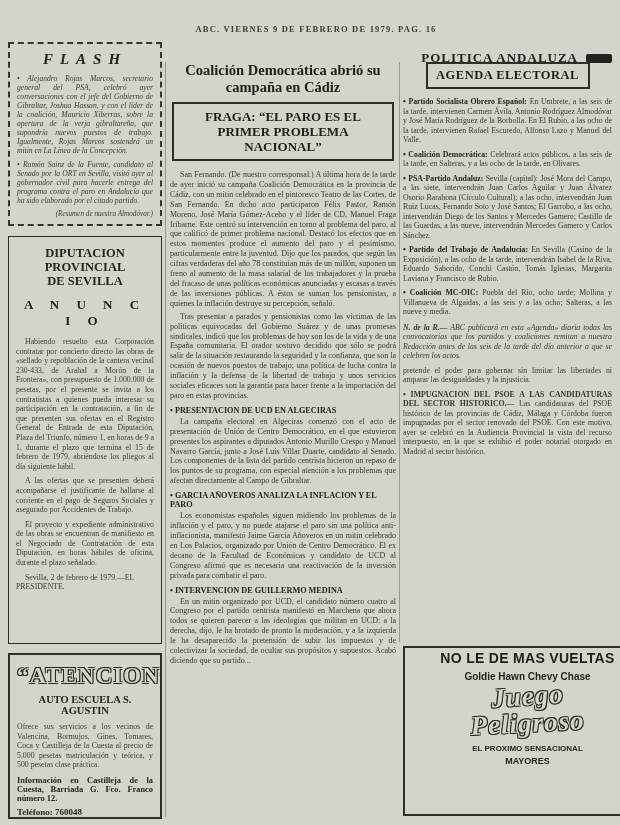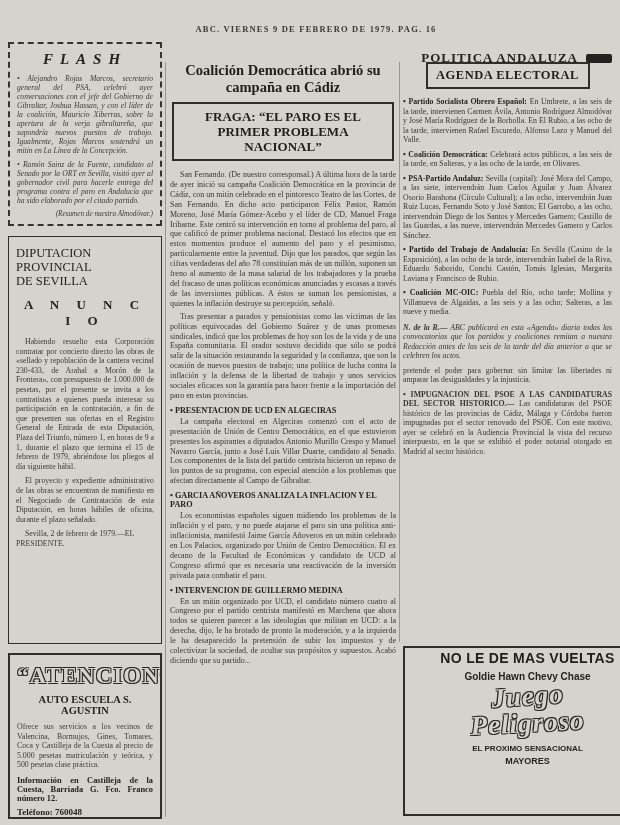--- a/index.html
+++ b/index.html
@@ -20,21 +20,21 @@
   
   .col-left{position:absolute;left:8px;top:42px;width:154px;box-sizing:border-box;}
   .flash-box{border:2px dashed #35342f;padding:7px 7px 5px;height:168px;overflow:hidden;box-sizing:content-box;}
   .flash-title{text-align:center;font-size:15px;font-weight:bold;font-style:italic;
                letter-spacing:7px;margin:0 0 6px;color:#24231f;}
   .flash-item{font-size:7.6px;line-height:9px;font-style:italic;text-align:justify;
               margin:0 0 5px;color:#3c3b36;}
   .flash-footer{font-size:7.2px;font-style:italic;text-align:right;color:#3c3b36;margin:0;}
 
   .dip-box{border:1.5px solid #2f2e2a;margin-top:10px;padding:9px 7px;height:388px;overflow:hidden;}
-  .dip-title{font-weight:normal;font-size:12.5px;line-height:14px;margin:0;color:#24231f;}
+  .dip-title{text-align:center;font-weight:bold;font-size:12.5px;line-height:14px;margin:0;color:#24231f;}
   .dip-sub{text-align:center;font-weight:bold;font-size:13px;letter-spacing:7px;margin:9px 0 8px;color:#24231f;}
   .dip-p{font-size:7.8px;line-height:9.6px;text-align:justify;text-indent:9px;margin:0 0 5px;color:#3a3934;}
   .dip-sign{font-size:7.8px;line-height:9.6px;text-indent:9px;margin:4px 0 0;color:#3a3934;}
 
   .aten-box{border:2px solid #2f2e2a;margin-top:9px;padding:8px 7px;height:146px;overflow:hidden;text-align:center;}
   .aten-title{font-size:23px;font-weight:bold;letter-spacing:1px;margin:0;
               color:#d6d3cc;
               text-shadow:-1px -1px 0 #2a2925,1px -1px 0 #2a2925,-1px 1px 0 #2a2925,1px 1px 0 #2a2925;}
   .aten-sub{font-size:10.5px;font-weight:bold;margin:5px 0 6px;color:#24231f;}
   .aten-body{font-size:7.8px;line-height:9.6px;text-align:justify;margin:0 0 6px;color:#3a3934;}
@@ -97,20 +97,21 @@
       <p class="flash-item">• Alejandro Rojas Marcos, secretario general del PSA, celebró ayer conversaciones con el jefe del Gobierno de Gibraltar, Joshua Hassan, y con el líder de la coalición, Mauricio Xiberras, sobre la apertura de la verja gibraltareña, que supondría nuevos puestos de trabajo. Igualmente, Rojas Marcos sostendrá un mitin en La Línea de la Concepción.</p>
       <p class="flash-item">• Ramón Sainz de la Fuente, candidato al Senado por la ORT en Sevilla, visitó ayer al gobernador civil para hacerle entrega del programa contra el paro en Andalucía que ha sido elaborado por el citado partido.</p>
       <p class="flash-footer">(Resumen de nuestra Almodóvar.)</p>
     </div>
 
     <div class="dip-box">
       <p class="dip-title">DIPUTACION PROVINCIAL</p>
       <p class="dip-title">DE SEVILLA</p>
       <p class="dip-sub">A N U N C I O</p>
       <p class="dip-p">Habiendo resuelto esta Corporación contratar por concierto directo las obras de «sellado y repoblación de la cantera vecinal 230-433, de Arahal a Morón de la Frontera», con presupuesto de 1.000.000 de pesetas, por el presente se invita a los contratistas a quienes pueda interesar su participación en la contratación, a fin de que presenten sus ofertas en el Registro General de Entrada de esta Diputación, Plaza del Triunfo, número 1, en horas de 9 a 1, durante el plazo que termina el 15 de febrero de 1979, abriéndose los pliegos al día siguiente hábil.</p>
+      <p class="dip-p">A las ofertas que se presenten deberá acompañarse el justificante de hallarse al corriente en el pago de Seguros Sociales y asegurado por Accidentes de Trabajo.</p>
       <p class="dip-p">El proyecto y expediente administrativo de las obras se encuentran de manifiesto en el Negociado de Contratación de esta Diputación, en horas hábiles de oficina, durante el plazo señalado.</p>
       <p class="dip-sign">Sevilla, 2 de febrero de 1979.—EL PRESIDENTE.</p>
     </div>
 
     <div class="aten-box">
       <p class="aten-title">“ATENCION”</p>
       <p class="aten-sub">AUTO ESCUELA S. AGUSTIN</p>
       <p class="aten-body">Ofrece sus servicios a los vecinos de Valencina, Bormujos, Gines, Tomares, Coca y Castilleja de la Cuesta al precio de 5.000 pesetas matriculación y teórica, y 500 pesetas clase práctica.</p>
       <p class="aten-info">Información en Castilleja de la Cuesta, Barriada G. Fco. Franco número 12.</p>
       <p class="aten-phone">Teléfono: 760048</p>

